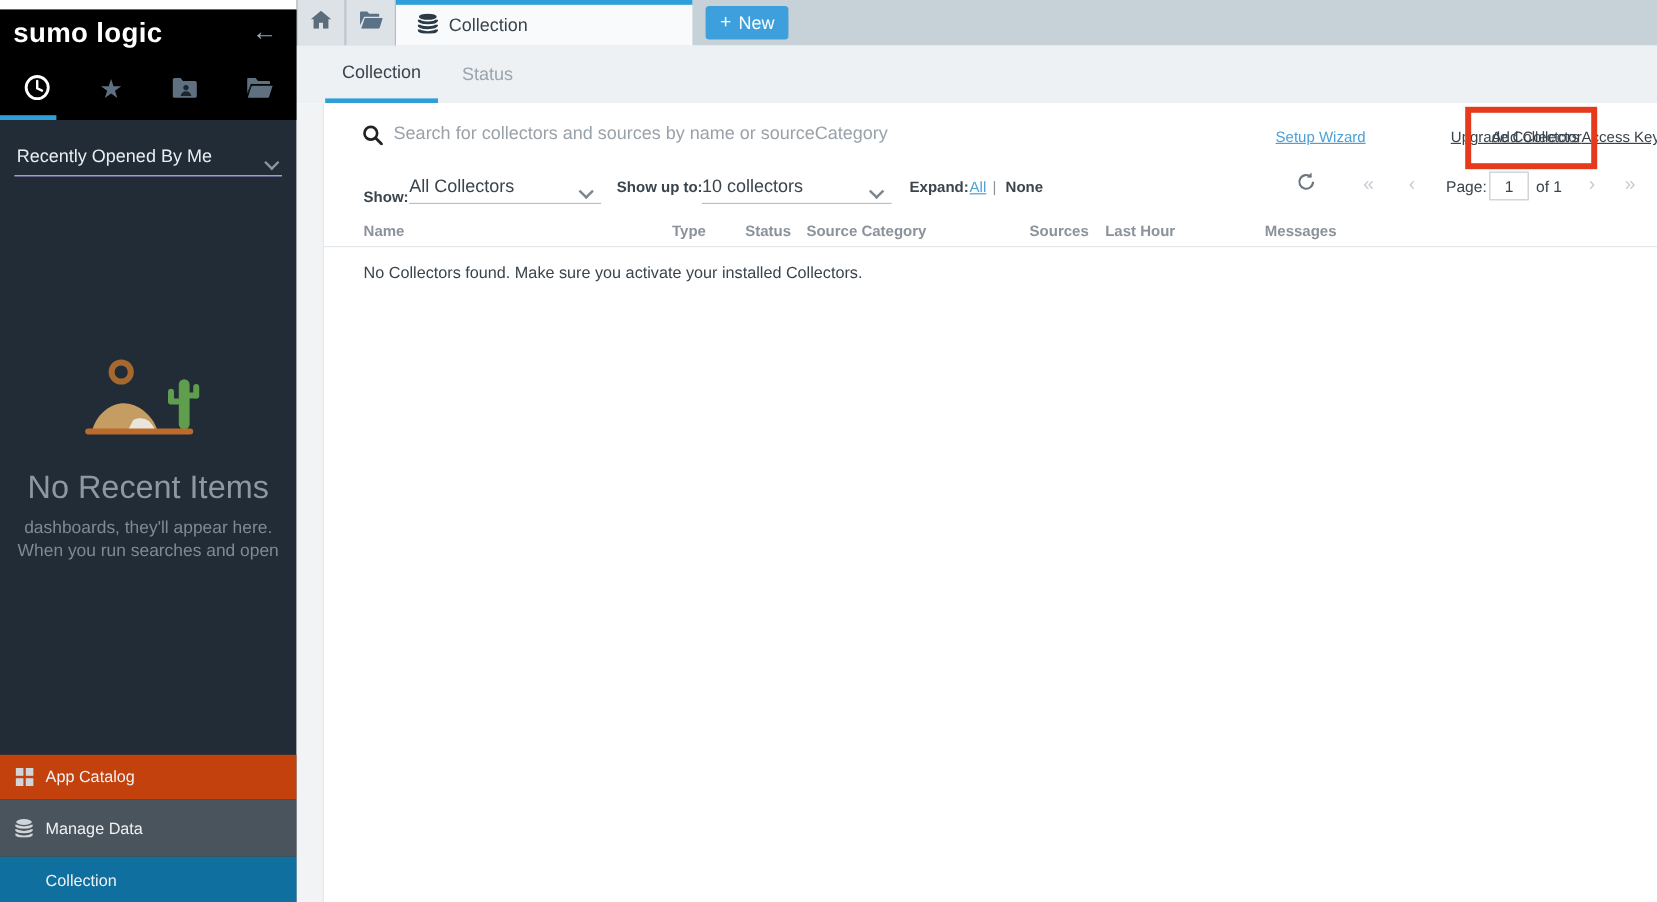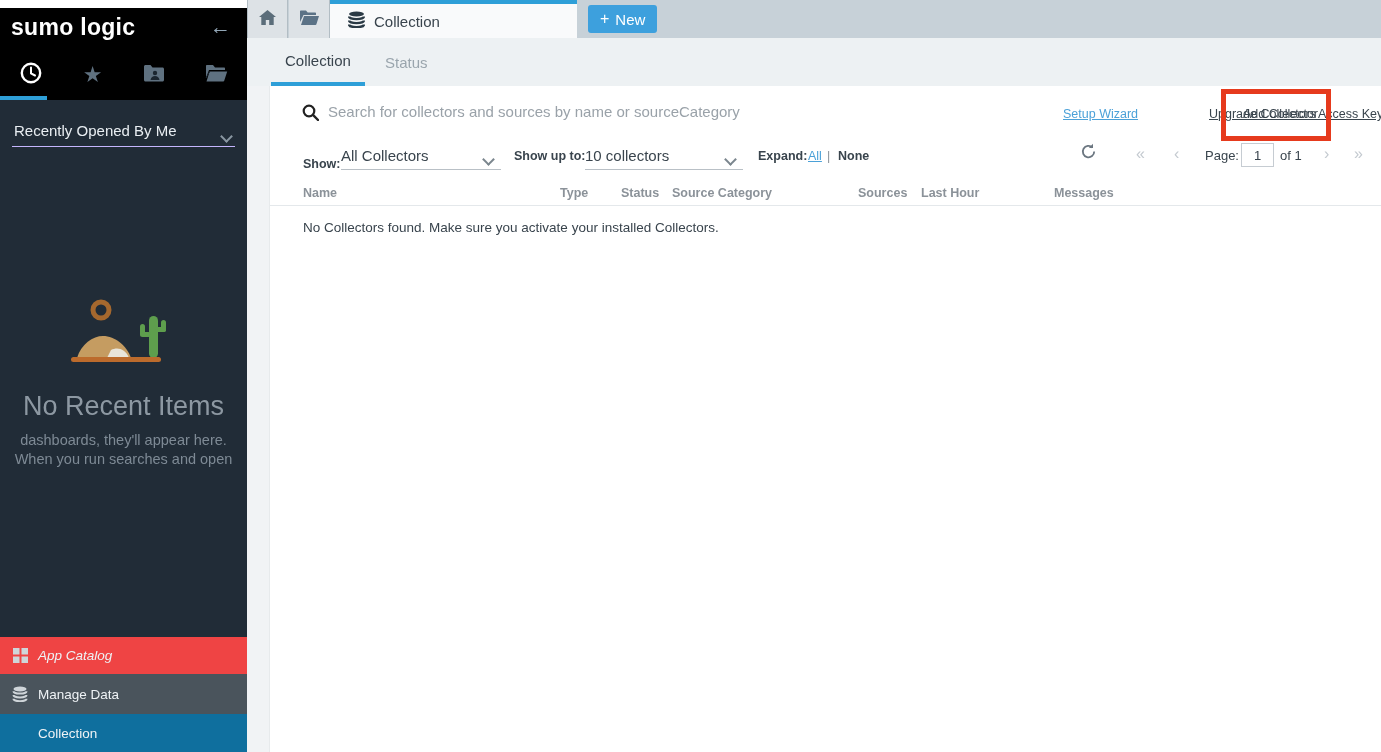--- a/index.html
+++ b/index.html
@@ -23,22 +23,22 @@
 
   .chev { display:inline-block; width:9px; height:9px; border-right:2px solid #8a97a2; border-bottom:2px solid #8a97a2; transform:rotate(45deg); }
   .chev.dark { border-color:#7b868e; }
 
   .desert { position:absolute; left:63px; top:288px; }
   .no-recent-title { position:absolute; left:0; top:383px; width:247px; text-align:center; color:#8d98a2; font-size:27px; font-weight:400; }
   .no-recent-cap { position:absolute; left:0; top:423px; width:247px; text-align:center; color:#7e8a95; font-size:14.5px; line-height:19px; }
 
   .sb-menu { position:absolute; left:0; bottom:0; width:247px; }
   .sb-menu-item { position:relative; display:flex; align-items:center; color:#eef2f5; font-size:13.5px; cursor:pointer; }
-  .mi-app { height:37px; background:#ef4444;font-style:italic; }
-  .mi-manage { height:40px; background:#4a545c; }
+  .mi-app { height:37px; background:#c2410c; }
+  .mi-manage { height:48px; background:#4a545c; }
   .mi-collection { height:39px; background:#0f6f9e; }
   .mi-footer { height:7px; background:#1b2630; }
   .mi-icon { position:absolute; left:12px; width:16px; display:flex; justify-content:center; }
   .mi-label { position:absolute; left:38px; }
   .mi-label-indent { position:absolute; left:38px; }
 
   
   .topstrip { position:absolute; left:247px; top:0; width:1134px; height:38px; background:#c7d1d8; }
   .ts-btn { position:absolute; top:0; height:38px; width:41px; background:#dde2e6; border-right:1px solid #b2bdc4; display:flex; align-items:center; justify-content:center; cursor:pointer; }
   .ts-btn.home { left:0; border-left:1px solid #b2bdc4; }

